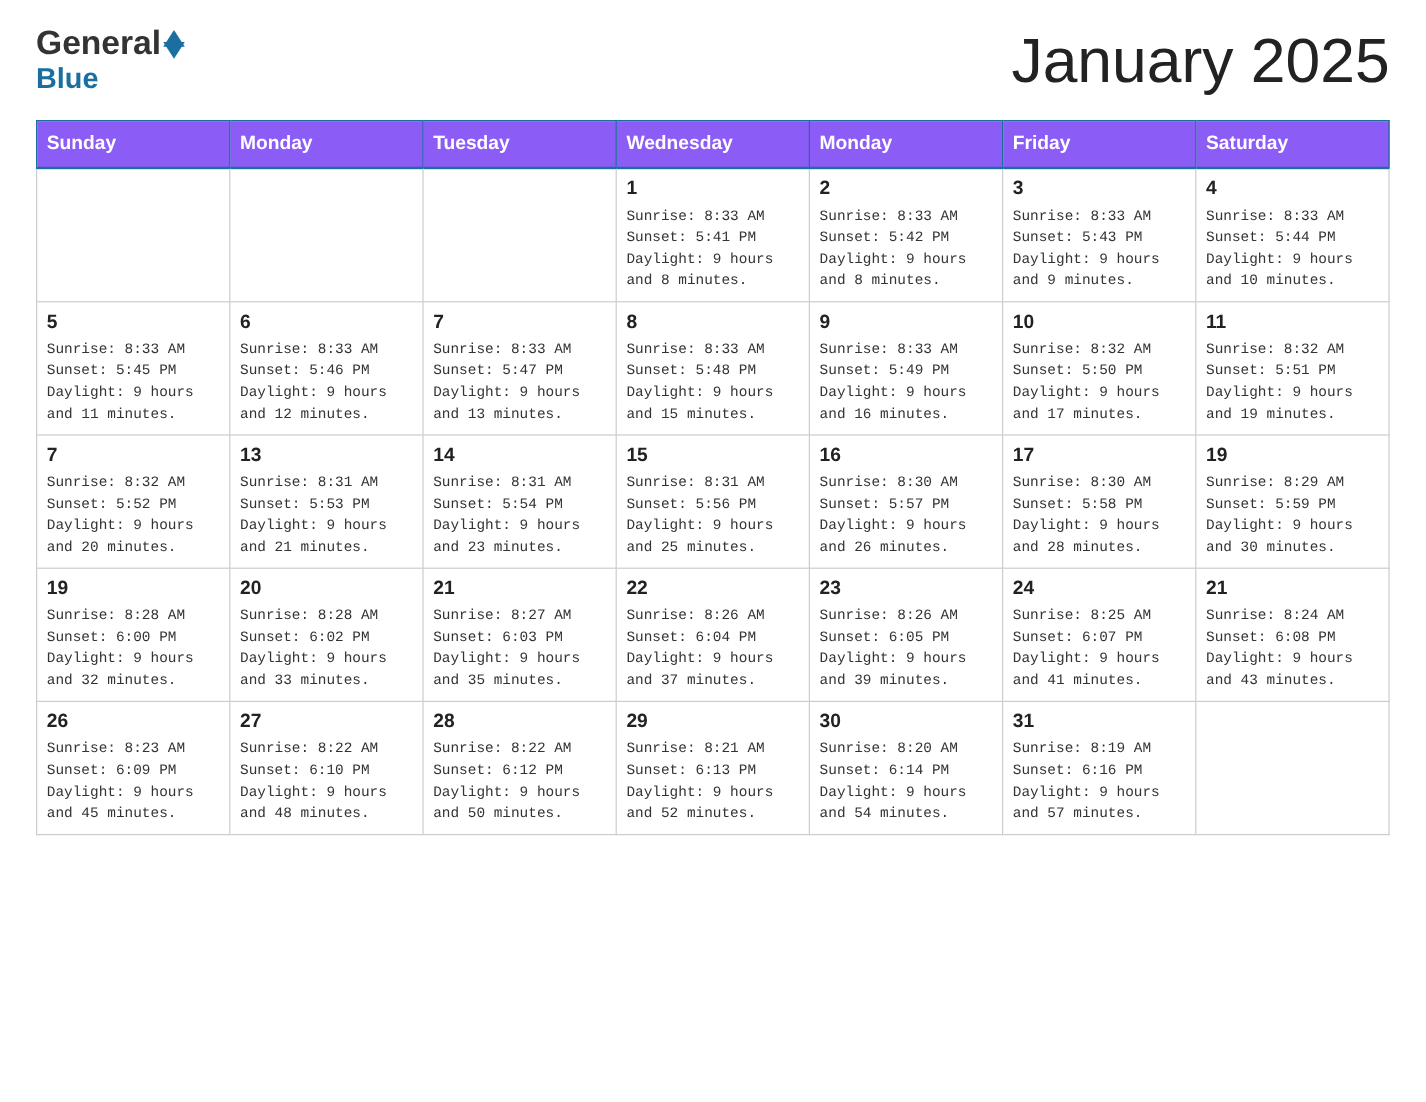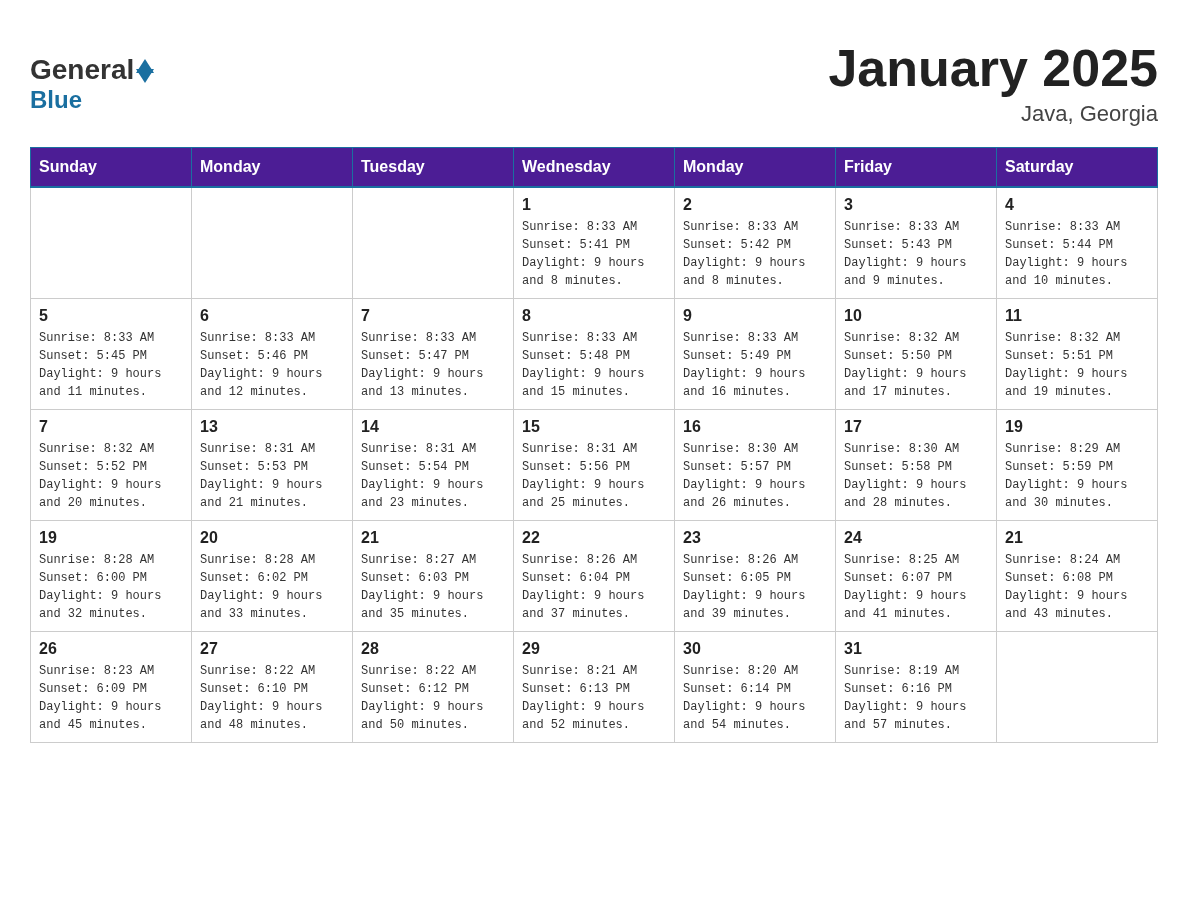--- a/index.html
+++ b/index.html
@@ -6,23 +6,22 @@
     body {
       font-family: Arial, sans-serif;
       background: #fff;
       width: 1188px;
       min-height: 918px;
       padding: 20px 30px;
     }
     .header {
       display: flex;
       justify-content: space-between;
-      align-items: center;
+      align-items: flex-end;
       margin-bottom: 20px;
-      margin-top: 20px;
     }
     .logo-text-general {
       font-size: 28px;
       font-weight: bold;
       color: #333;
     }
     .logo-text-blue {
       font-size: 24px;
       font-weight: bold;
       color: #1a6fa0;
@@ -34,36 +33,36 @@
     }
     .logo-top-row {
       display: flex;
       align-items: center;
     }
     .title-section {
       text-align: right;
     }
     .calendar-title {
       font-size: 52px;
-      font-weight: bold;
+      font-weight: normal;
       color: #222;
       line-height: 1.1;
     }
     .calendar-subtitle {
       font-size: 22px;
       color: #444;
       margin-top: 4px;
     }
     .calendar-table {
       width: 100%;
       border-collapse: collapse;
       table-layout: fixed;
     }
     .calendar-table thead tr th {
-      background-color: #4c1d95;
+      background-color: #8b5cf6;
       color: #fff;
       font-size: 16px;
       font-weight: bold;
       padding: 10px 8px;
       text-align: left;
       border: 1px solid #1a6fa0;
     }
     .calendar-table tbody tr td {
       vertical-align: top;
       padding: 8px;
@@ -107,21 +106,20 @@
       <span class="logo-text-general">General</span>
       <div style="display:flex; flex-direction:column; align-items:center; margin-left:2px; margin-top:2px;">
         <div style="width:0;height:0;border-left:9px solid transparent;border-right:9px solid transparent;border-bottom:14px solid #1a6fa0;"></div>
         <div style="width:0;height:0;border-left:9px solid transparent;border-right:9px solid transparent;border-top:14px solid #1a6fa0;margin-top:-4px;"></div>
       </div>
     </div>
     <span class="logo-text-blue" style="margin-left:0;">Blue</span>
   </div>
   <div class="title-section">
     <div class="calendar-title">January 2025</div>
-    <div class="calendar-subtitle">Java, Georgia</div>
   </div>
 </div>
 
 <table class="calendar-table">
   <thead>
     <tr>
     <th>Sunday</th>
         <th>Monday</th>
         <th>Tuesday</th>
         <th>Wednesday</th>

